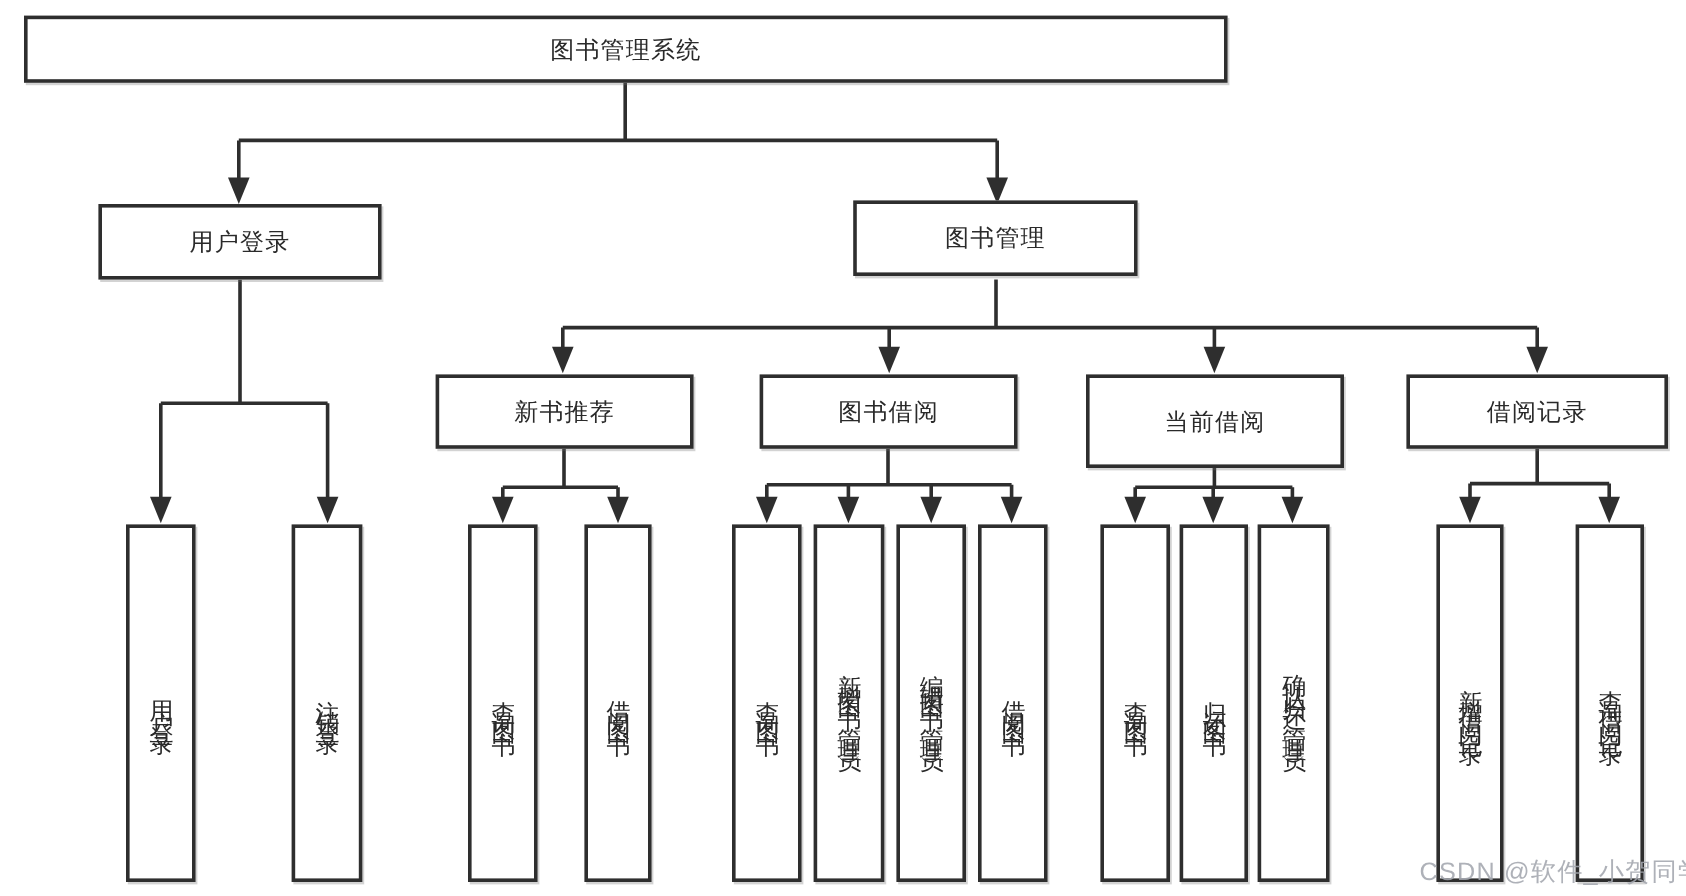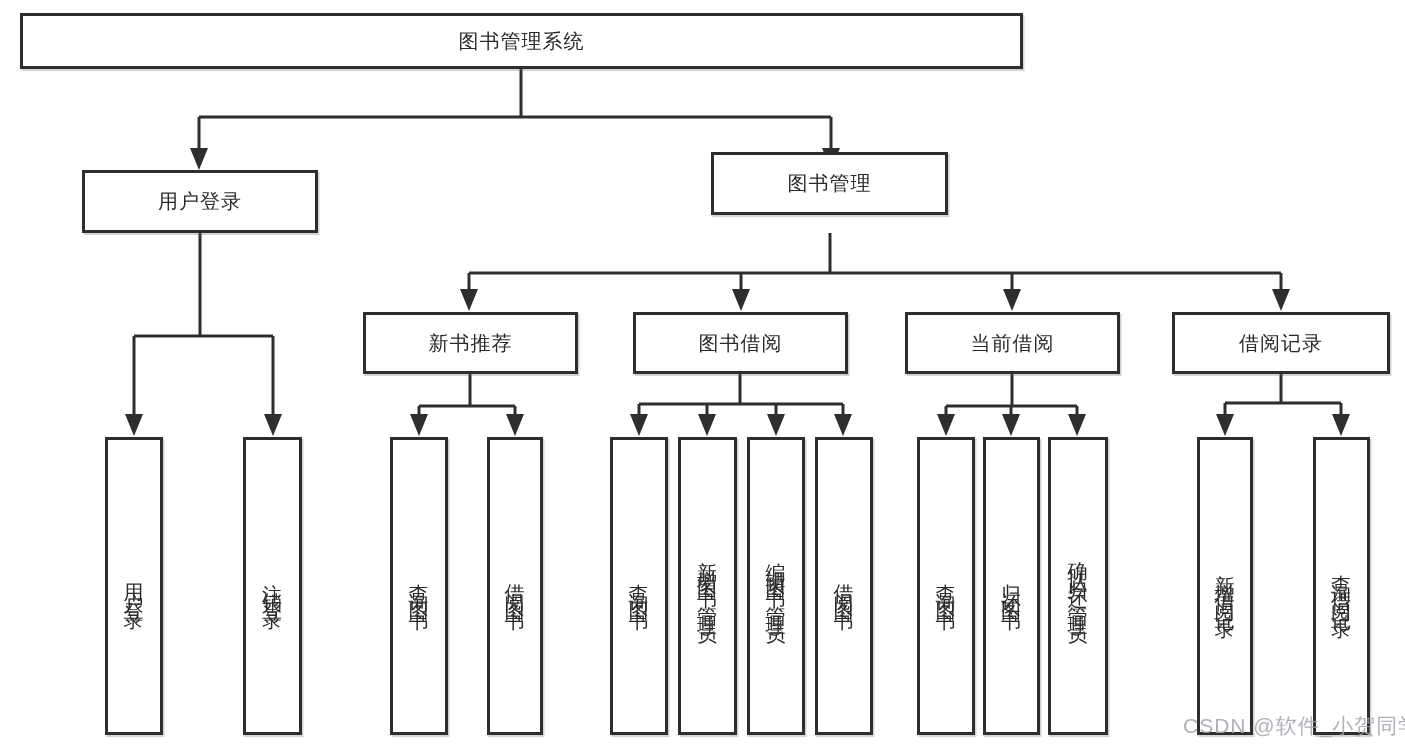--- a/index.html
+++ b/index.html
@@ -100,31 +100,31 @@
     </g>
   </svg>
 
   <div class="node" style="left:20px; top:13px; width:1003px; height:56px;">
     <span>图书管理系统</span>
   </div>
 
   <div class="node" style="left:82px; top:170px; width:236px; height:63px;">
     <span>用户登录</span>
   </div>
-  <div class="node" style="left:711px; top:152px; width:237px; height:63px;">
+  <div class="node" style="left:711px; top:167px; width:237px; height:63px;">
     <span>图书管理</span>
   </div>
 
   <div class="node" style="left:363px; top:312px; width:215px; height:62px;">
     <span>新书推荐</span>
   </div>
   <div class="node" style="left:633px; top:312px; width:215px; height:62px;">
     <span>图书借阅</span>
   </div>
-  <div class="node" style="left:905px; top:312px; width:215px; height:62px;">
+  <div class="node" style="left:905px; top:312px; width:215px; height:78px;">
     <span>当前借阅</span>
   </div>
   <div class="node" style="left:1172px; top:312px; width:218px; height:62px;font-family:Liberation Serif, serif;">
     <span>借阅记录</span>
   </div>
 
   <div class="node leaf" style="left:105px; top:437px; width:58px; height:298px;">
     <span>用户登录</span>
   </div>
   <div class="node leaf" style="left:243px; top:437px; width:59px; height:298px;">

